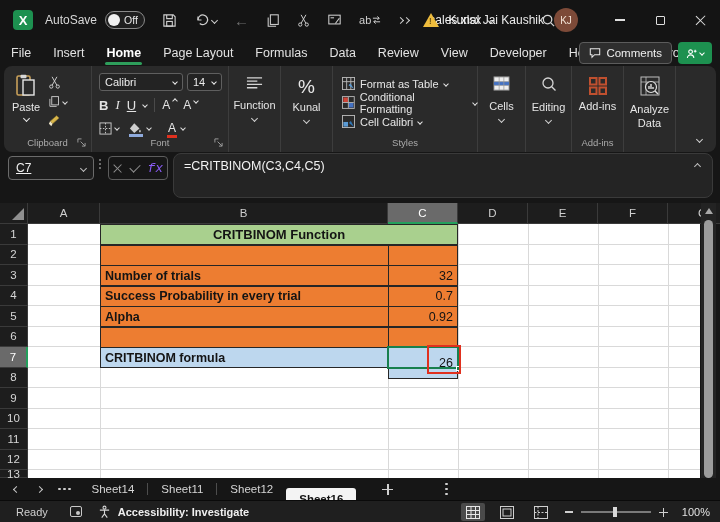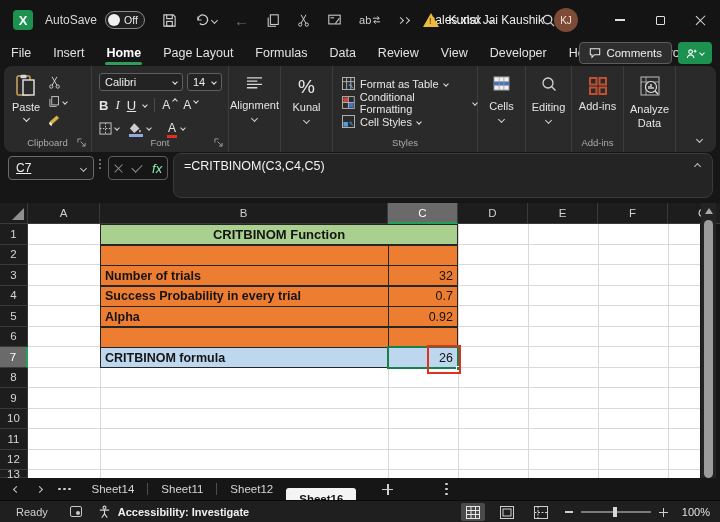--- a/index.html
+++ b/index.html
@@ -109,21 +109,21 @@
   .grip { position:absolute; left:99px; top:159px; color:#8a8a8a; font-size:11px;
     display:flex; flex-direction:column; gap:2px; }
   .grip i { width:2px; height:2px; background:#8a8a8a; border-radius:50%; }
   .fxgroup { position:absolute; left:108px; top:156px; width:60px; height:24px;
     border:1px solid #5d5d5d; border-radius:4px; display:flex; align-items:center;
     justify-content:space-around; }
   .fx-x { position:relative; width:9px; height:9px; }
   .fx-x::before,.fx-x::after { content:""; position:absolute; left:4px; top:-1px; width:1.3px; height:11px; background:#8f8f8f; }
   .fx-x::before { transform:rotate(45deg);} .fx-x::after { transform:rotate(-45deg);}
   .fx-check { width:10px; height:6px; border-left:1.6px solid #8f8f8f; border-bottom:1.6px solid #8f8f8f; transform:rotate(-45deg); margin-top:-3px; }
-  .fx-fx { font-family:Liberation Sans, sans-serif; font-style:italic; font-size:13px; color:#86efac; }
+  .fx-fx { font-family:Liberation Mono, monospace; font-style:italic; font-size:13px; color:#8b5cf6; }
   .formula-box { position:absolute; left:173px; top:153px; width:540px; height:45px;
     background:#242424; border:1px solid #3a3a3a; border-radius:8px;
     font-size:12.5px; color:#f2f2f2; padding:5px 10px; }
   .formula-box .chev { position:absolute; right:12px; top:10px; color:#bdbdbd; }
 
   
   .grid-area { position:absolute; left:0; top:203px; width:720px; height:275px; overflow:hidden; }
   .cells-bg { position:absolute; left:28px; top:21px; width:672px; height:254px; background:#ffffff;
     background-image:repeating-linear-gradient(to bottom, transparent 0 19.5px, #d9d9d9 19.5px 20.5px); }
   .vgrid { position:absolute; top:21px; height:254px; width:1px; background:#d9d9d9; }
@@ -409,21 +409,21 @@
           <path d="M1 1 h4 M1 1 v4"></path>
             <path d="M4 4 l5 5 M9 5.5 v3.5 h-3.5"></path>
         </svg>
       </span>
     </div>
 
     <div class="rgroup g-col" style="width:52px;">
       <svg width="17" height="14" viewBox="0 0 18 14" stroke="#d5d5d5" stroke-width="1.4">
         <path d="M1 1.5 h16 M1 5 h11 M1 8.5 h16 M1 12 h11"></path>
       </svg>
-      <span class="glab">Alignment</span>
+      <span class="glab">Function</span>
       <span class="chev d"></span>
     </div>
 
     <div class="rgroup g-col" style="width:52px;">
       <span class="pct">%</span>
       <span class="glab" style="margin-top:3px;">Kunal</span>
       <span class="chev d"></span>
     </div>
 
     <div class="rgroup g-styles">
@@ -445,21 +445,21 @@
         </svg>
         <span>Conditional Formatting</span>
         <span class="chev d" style="width:4px;height:4px;"></span>
       </div>
       <div class="stylerow">
         <svg width="13" height="13" viewBox="0 0 14 14">
           <rect x="0.5" y="0.5" width="13" height="13" fill="none" stroke="#b9b9b9"></rect>
           <rect x="1.5" y="7.5" width="5" height="5" fill="#5b9bd5"></rect>
           <path d="M13 13 L7.5 8.5 l2 -2 z" fill="#2e75b6"></path>
         </svg>
-        <span>Cell Styles</span>
+        <span>Cell Calibri</span>
         <span class="chev d" style="width:4px;height:4px;"></span>
       </div>
       <span class="rgroup-label">Styles</span>
     </div>
 
     <div class="rgroup g-col" style="width:48px;">
       <svg width="17" height="15" viewBox="0 0 18 16">
         <rect x="1" y="1" width="16" height="14" fill="#efefef" stroke="#9a9a9a"></rect>
         <rect x="1" y="6" width="16" height="4" fill="#4472c4"></rect>
         <path d="M6.5 1 v14 M11.5 1 v14 M1 6 h16 M1 10 h16" stroke="#9a9a9a" stroke-width="0.8"></path>
@@ -571,21 +571,21 @@
     <div class="tcell lab" style="left:100px; top:82.5px; width:289px; height:21px; background:#ED7D31;">Success Probability in every trial</div>
     <div class="tcell val" style="left:388px; top:82.5px; width:70px; height:21px; background:#ED7D31;">0.7</div>
 
     <div class="tcell lab" style="left:100px; top:103px; width:289px; height:21px; background:#ED7D31;">Alpha</div>
     <div class="tcell val" style="left:388px; top:103px; width:70px; height:21px; background:#ED7D31;">0.92</div>
 
     <div class="tcell" style="left:100px; top:123.5px; width:289px; height:21px; background:#ED7D31;"></div>
     <div class="tcell" style="left:388px; top:123.5px; width:70px; height:21px; background:#ED7D31;"></div>
 
     <div class="tcell lab" style="left:100px; top:144px; width:289px; height:21px; background:#BDD7EE;">CRITBINOM formula</div>
-    <div class="tcell val" style="left:388px; top:144px; width:70px; height:21px; background:#BDD7EE;text-align:center;">26</div>
+    <div class="tcell val" style="left:388px; top:144px; width:70px; height:32px; background:#BDD7EE;text-align:center;">26</div>
 
     <div class="sel-border" style="left:387px; top:143px; width:72px; height:23px;"></div>
     <div class="fill-handle" style="left:456px; top:163px;"></div>
 
     <div class="red-note" style="left:427px; top:142px; width:34px; height:29px;"></div>
 
     <div class="vscroll">
       <span class="up"></span>
       <span class="thumb"></span>
     </div>

